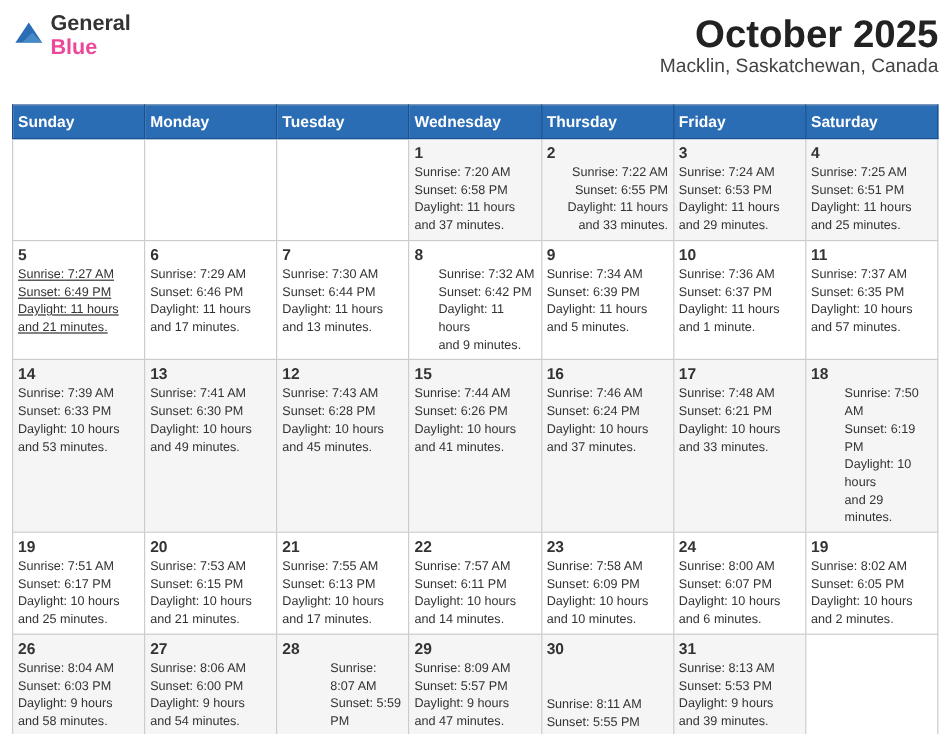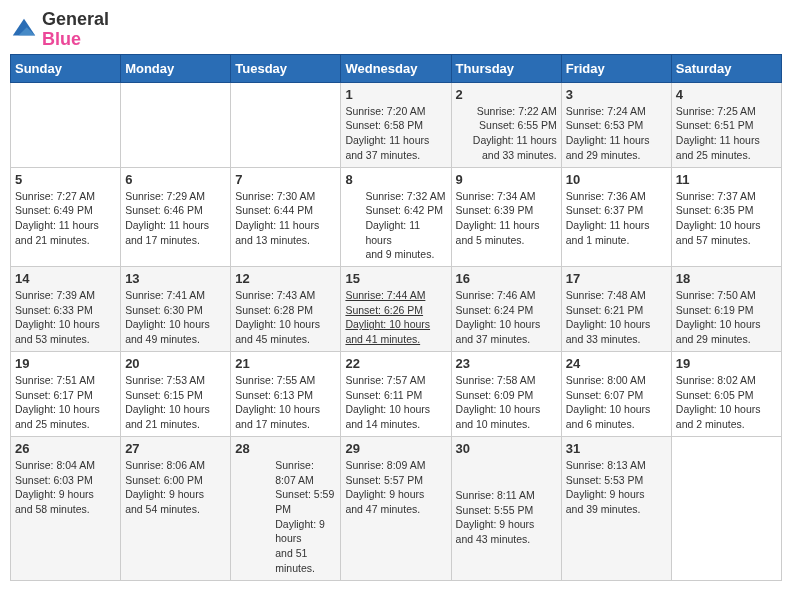--- a/index.html
+++ b/index.html
@@ -7,21 +7,21 @@
       font-family: Arial, sans-serif;
       background: #fff;
       width: 792px;
       min-height: 612px;
       padding: 10px;
     }
     .header {
       display: flex;
       align-items: flex-start;
       justify-content: space-between;
-      margin-bottom: 4px;
+      margin-bottom: 22px;
     }
     .logo {
       display: flex;
       align-items: center;
       gap: 4px;
     }
     .logo-text {
       font-size: 18px;
       font-weight: bold;
       line-height: 1.1;
@@ -97,20 +97,24 @@
   <div class="logo">
     <svg class="logo-icon" viewBox="0 0 40 40">
       <polygon points="20,4 36,28 4,28" fill="#2a6db5"></polygon>
       <polygon points="24,16 36,28 12,28" fill="#5a9fd4" opacity="0.6"></polygon>
     </svg>
     <div class="logo-text">
       <div class="general">General</div>
       <div class="blue">Blue</div>
     </div>
   </div>
+  <div class="title-block">
+    <h1>October 2025</h1>
+    <h2>Macklin, Saskatchewan, Canada</h2>
+  </div>
 </div>
 
 <table class="calendar">
   <thead>
     <tr>
     <th>Sunday</th>
         <th>Monday</th>
         <th>Tuesday</th>
         <th>Wednesday</th>
         <th>Thursday</th>
@@ -148,21 +152,21 @@
           <div class="day-number">4</div>
           <div class="day-info" style="white-space: pre-line;">Sunrise: 7:25 AM
 Sunset: 6:51 PM
 Daylight: 11 hours
 and 25 minutes.</div>
         </td>
       </tr>
       <tr class="week-row">
         <td>
           <div class="day-number">5</div>
-          <div class="day-info" style="white-space: pre-line;">Sunrise: 7:27 AM
+          <div class="day-info" style="white-space: pre-line; text-decoration: underline;">Sunrise: 7:27 AM
 Sunset: 6:49 PM
 Daylight: 11 hours
 and 21 minutes.</div>
         </td>
         <td>
           <div class="day-number">6</div>
           <div class="day-info" style="white-space: pre-line;">Sunrise: 7:29 AM
 Sunset: 6:46 PM
 Daylight: 11 hours
 and 17 minutes.</div>
@@ -220,42 +224,42 @@
         </td>
         <td>
           <div class="day-number">12</div>
           <div class="day-info" style="white-space: pre-line;">Sunrise: 7:43 AM
 Sunset: 6:28 PM
 Daylight: 10 hours
 and 45 minutes.</div>
         </td>
         <td>
           <div class="day-number">15</div>
-          <div class="day-info" style="white-space: pre-line; text-decoration: underline;">Sunrise: 7:44 AM
+          <div class="day-info" style="white-space: pre-line;">Sunrise: 7:44 AM
 Sunset: 6:26 PM
 Daylight: 10 hours
 and 41 minutes.</div>
         </td>
         <td>
           <div class="day-number">16</div>
           <div class="day-info" style="white-space: pre-line;">Sunrise: 7:46 AM
 Sunset: 6:24 PM
 Daylight: 10 hours
 and 37 minutes.</div>
         </td>
         <td>
           <div class="day-number">17</div>
           <div class="day-info" style="white-space: pre-line;">Sunrise: 7:48 AM
 Sunset: 6:21 PM
 Daylight: 10 hours
 and 33 minutes.</div>
         </td>
         <td>
           <div class="day-number">18</div>
-          <div class="day-info" style="white-space: pre-line;">Sunrise: 7:50 AM
+          <div class="day-info" style="white-space: pre-line; margin-left: 28px;">Sunrise: 7:50 AM
 Sunset: 6:19 PM
 Daylight: 10 hours
 and 29 minutes.</div>
         </td>
       </tr>
       <tr class="week-row">
         <td>
           <div class="day-number">19</div>
           <div class="day-info" style="white-space: pre-line;">Sunrise: 7:51 AM
 Sunset: 6:17 PM

